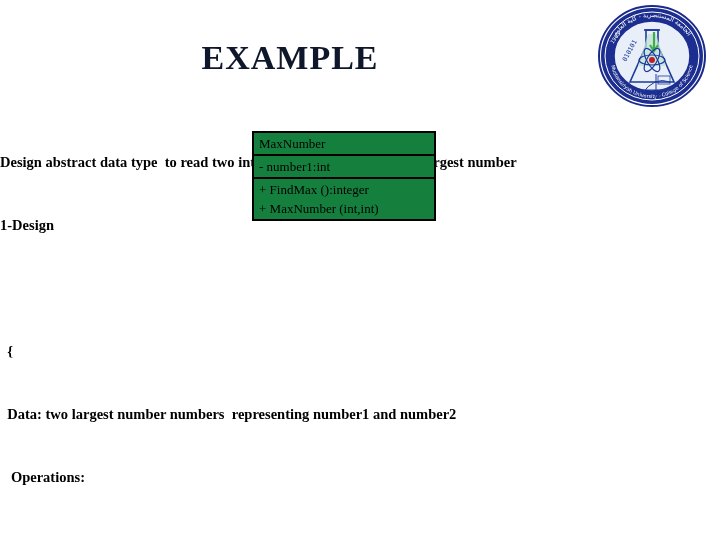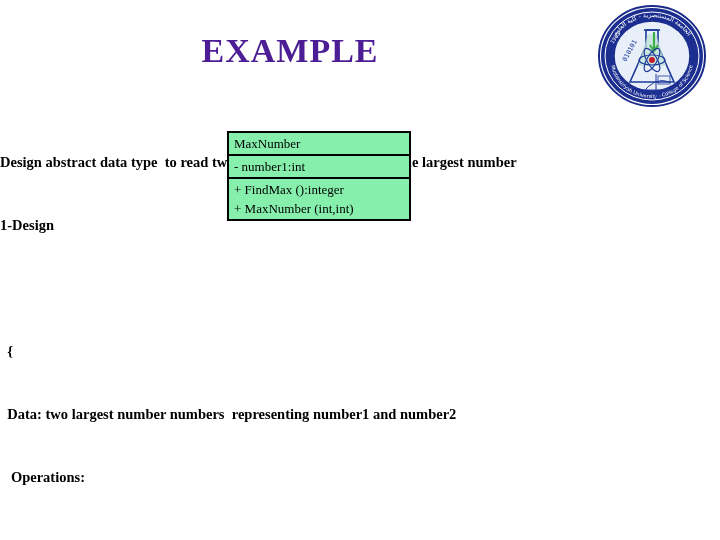--- a/index.html
+++ b/index.html
@@ -16,27 +16,27 @@
     width: 720px;
     height: 540px;
     background: #ffffff;
     overflow: hidden;
   }
 
   
   #slide-title {
     position: absolute;
     left: 0;
-    top: 32px;
+    top: 39px;
     width: 580px;
     text-align: center;
     font-size: 34px;
     font-weight: bold;
     letter-spacing: 1px;
-    color: #4c1d95;
+    color: #0f172a;
     font-family: "Liberation Serif", "DejaVu Serif", serif;
   }
 
   
   #logo {
     position: absolute;
     left: 596px;
     top: 4px;
     width: 112px;
     height: 104px;
@@ -57,25 +57,25 @@
   }
   .line {
     height: 21px;
     white-space: pre;
   }
   .line.blank { visibility: hidden; }
 
   
   #uml-box {
     position: absolute;
-    left: 227px;
+    left: 252px;
     top: 131px;
     width: 180px;
     border: 2px solid #000000;
-    background: #86efac;
+    background: #15803d;
     font-weight: normal;
     font-size: 13px;
     line-height: 17px;
     font-family: "Liberation Serif", "DejaVu Serif", serif;
   }
   #uml-box .compartment {
     padding: 1px 0 1px 0;
   }
   #uml-box .compartment + .compartment {
     border-top: 2px solid #000000;

